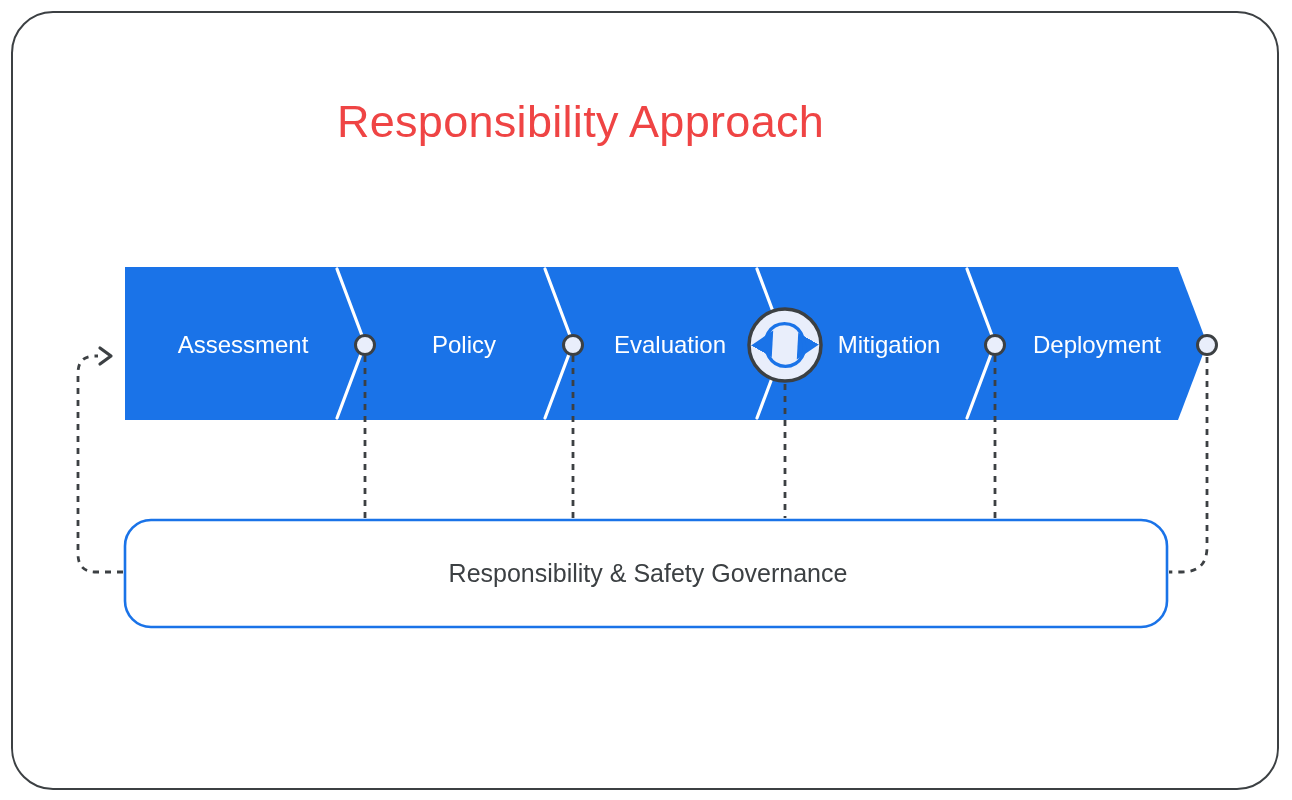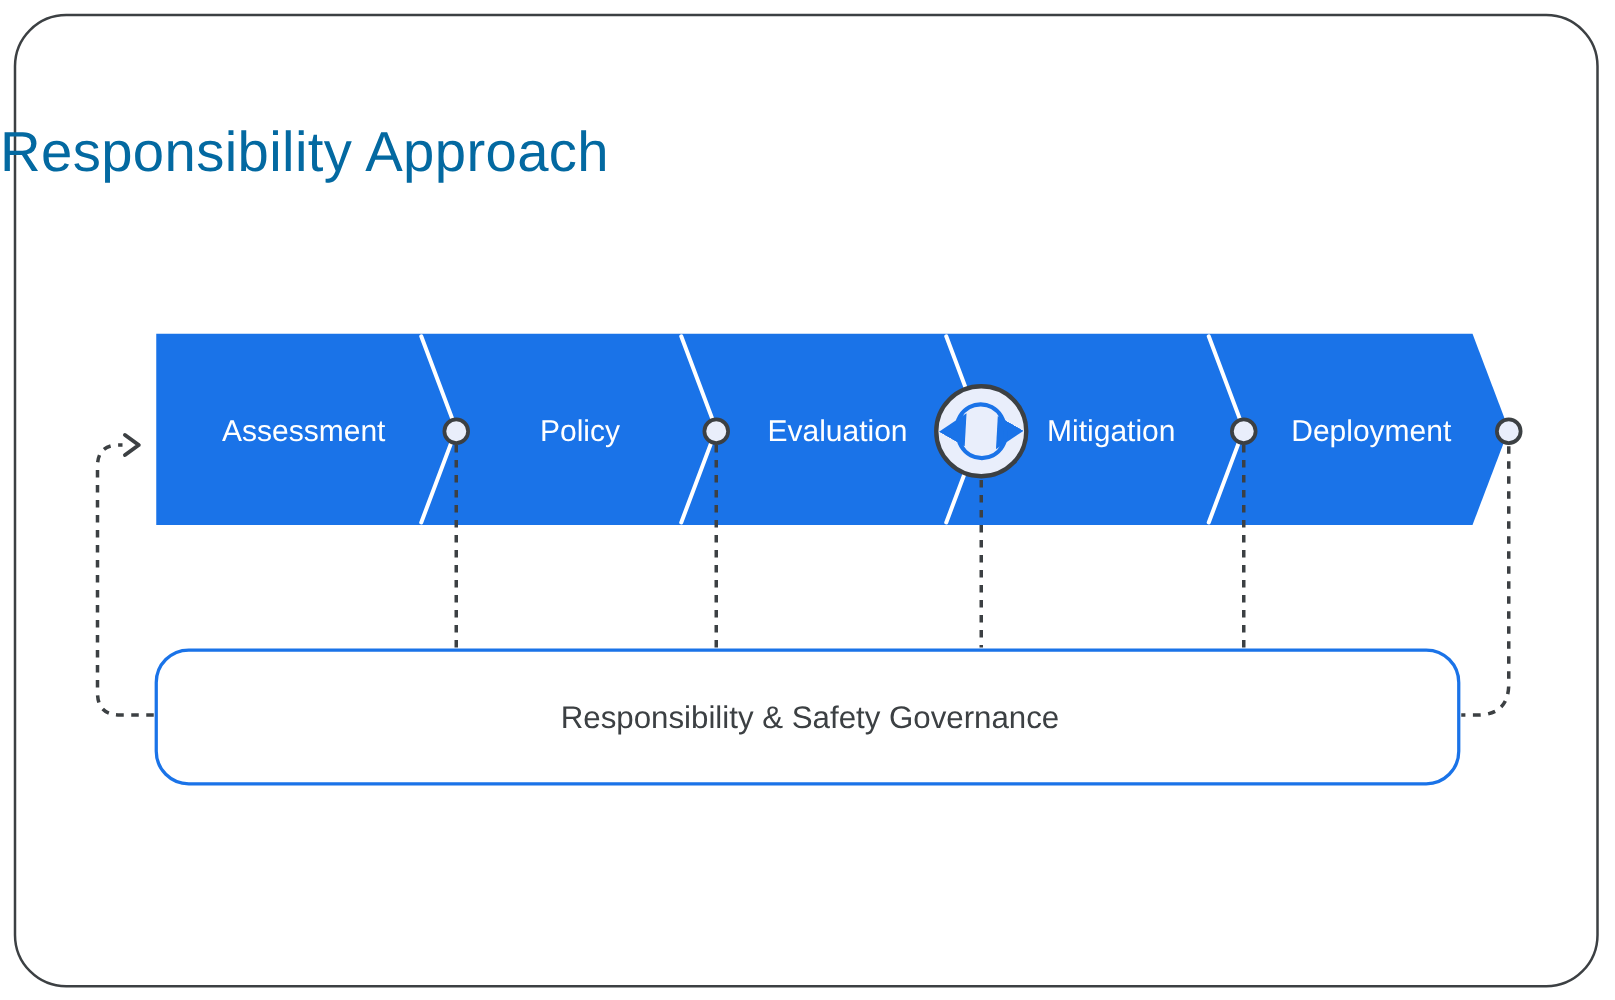--- a/index.html
+++ b/index.html
@@ -6,22 +6,22 @@
   body {
     width: 1292px; height: 800px; position: relative; overflow: hidden;
     font-family: "Liberation Sans", sans-serif;
   }
   .frame {
     position: absolute; left: 11px; top: 11px; width: 1268px; height: 779px;
     border: 2.5px solid #3c4043; border-radius: 42px; background: #ffffff;
     box-sizing: border-box;
   }
   .title {
-    position: absolute; left: 0; top: 96px; width: 1161px; text-align: left;
-    font-size: 45px; color: #0369a1; letter-spacing: 0.3px;
+    position: absolute; left: 0; top: 96px; width: 1161px; text-align: center;
+    font-size: 45px; color: #ef4444; letter-spacing: 0.3px;
   }
   svg.diagram { position: absolute; left: 0; top: 0; }
   .seg-label { fill: #ffffff; font-size: 24px; font-family: "Liberation Sans", sans-serif; }
   .gov-label { fill: #3c4043; font-size: 25px; font-family: "Liberation Sans", sans-serif; }
   .dash { stroke: #3c4043; stroke-width: 2.8; fill: none; stroke-dasharray: 6 6; }
   .chev { stroke: #ffffff; stroke-width: 3.2; fill: none; stroke-linecap: round; stroke-linejoin: round; }
   .node { fill: #e9eefb; stroke: #3c4043; stroke-width: 3; }
 </style>
 </head>
 <body>

